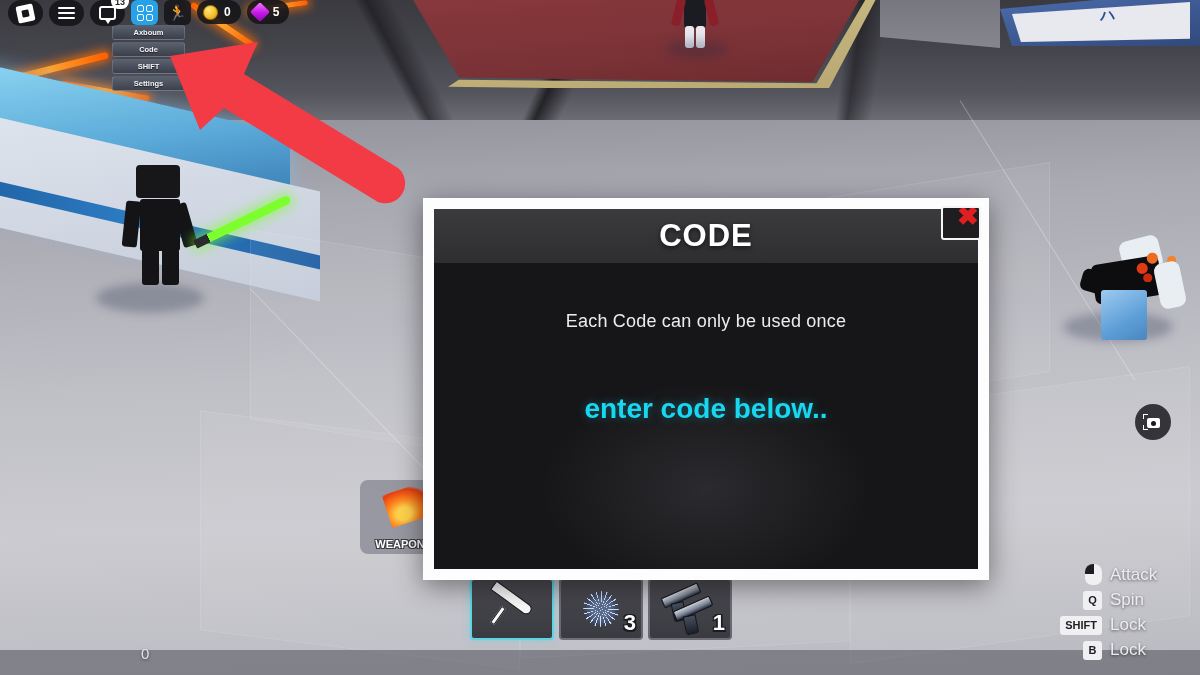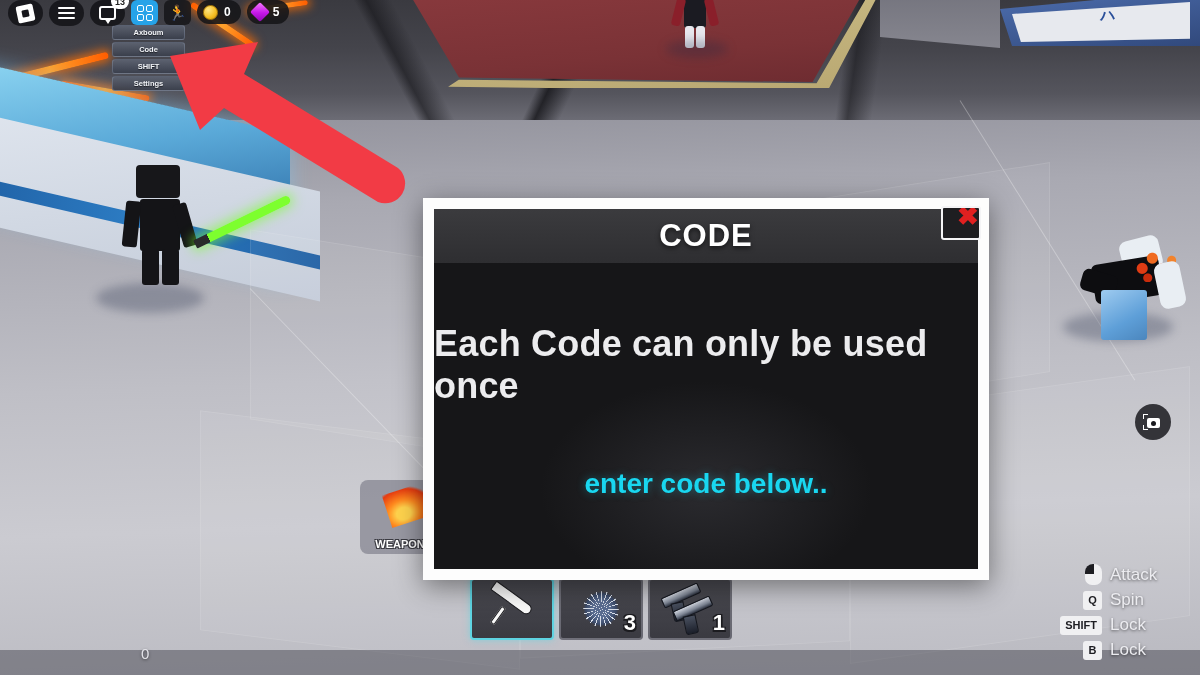--- a/index.html
+++ b/index.html
@@ -514,23 +514,22 @@
   .dlg-body {
     flex: 1 1 auto;
     position: relative;
     display: flex; flex-direction: column; align-items: center;
     padding-top: 48px;
     background:
       radial-gradient(ellipse 230px 150px at 50% 74%, rgba(60,60,66,.55), transparent 72%),
       #161618;
   }
   .dlg-sub {
-    color: #ececee; font-size: 36px; font-weight: 700;
+    color: #ececee; font-size: 18px; font-weight: 400;
     letter-spacing: .2px;
-    margin-top: 12px;
   }
   .dlg-prompt {
     color: #19d7f0; font-size: 28px; font-weight: bold;
     margin-top: 61px;
     text-shadow: 0 0 10px rgba(25,215,240,.35);
   }
   .code-input {
     margin-top: 14px;
     width: 344px; height: 40px;
     background: #4a4a4d;

